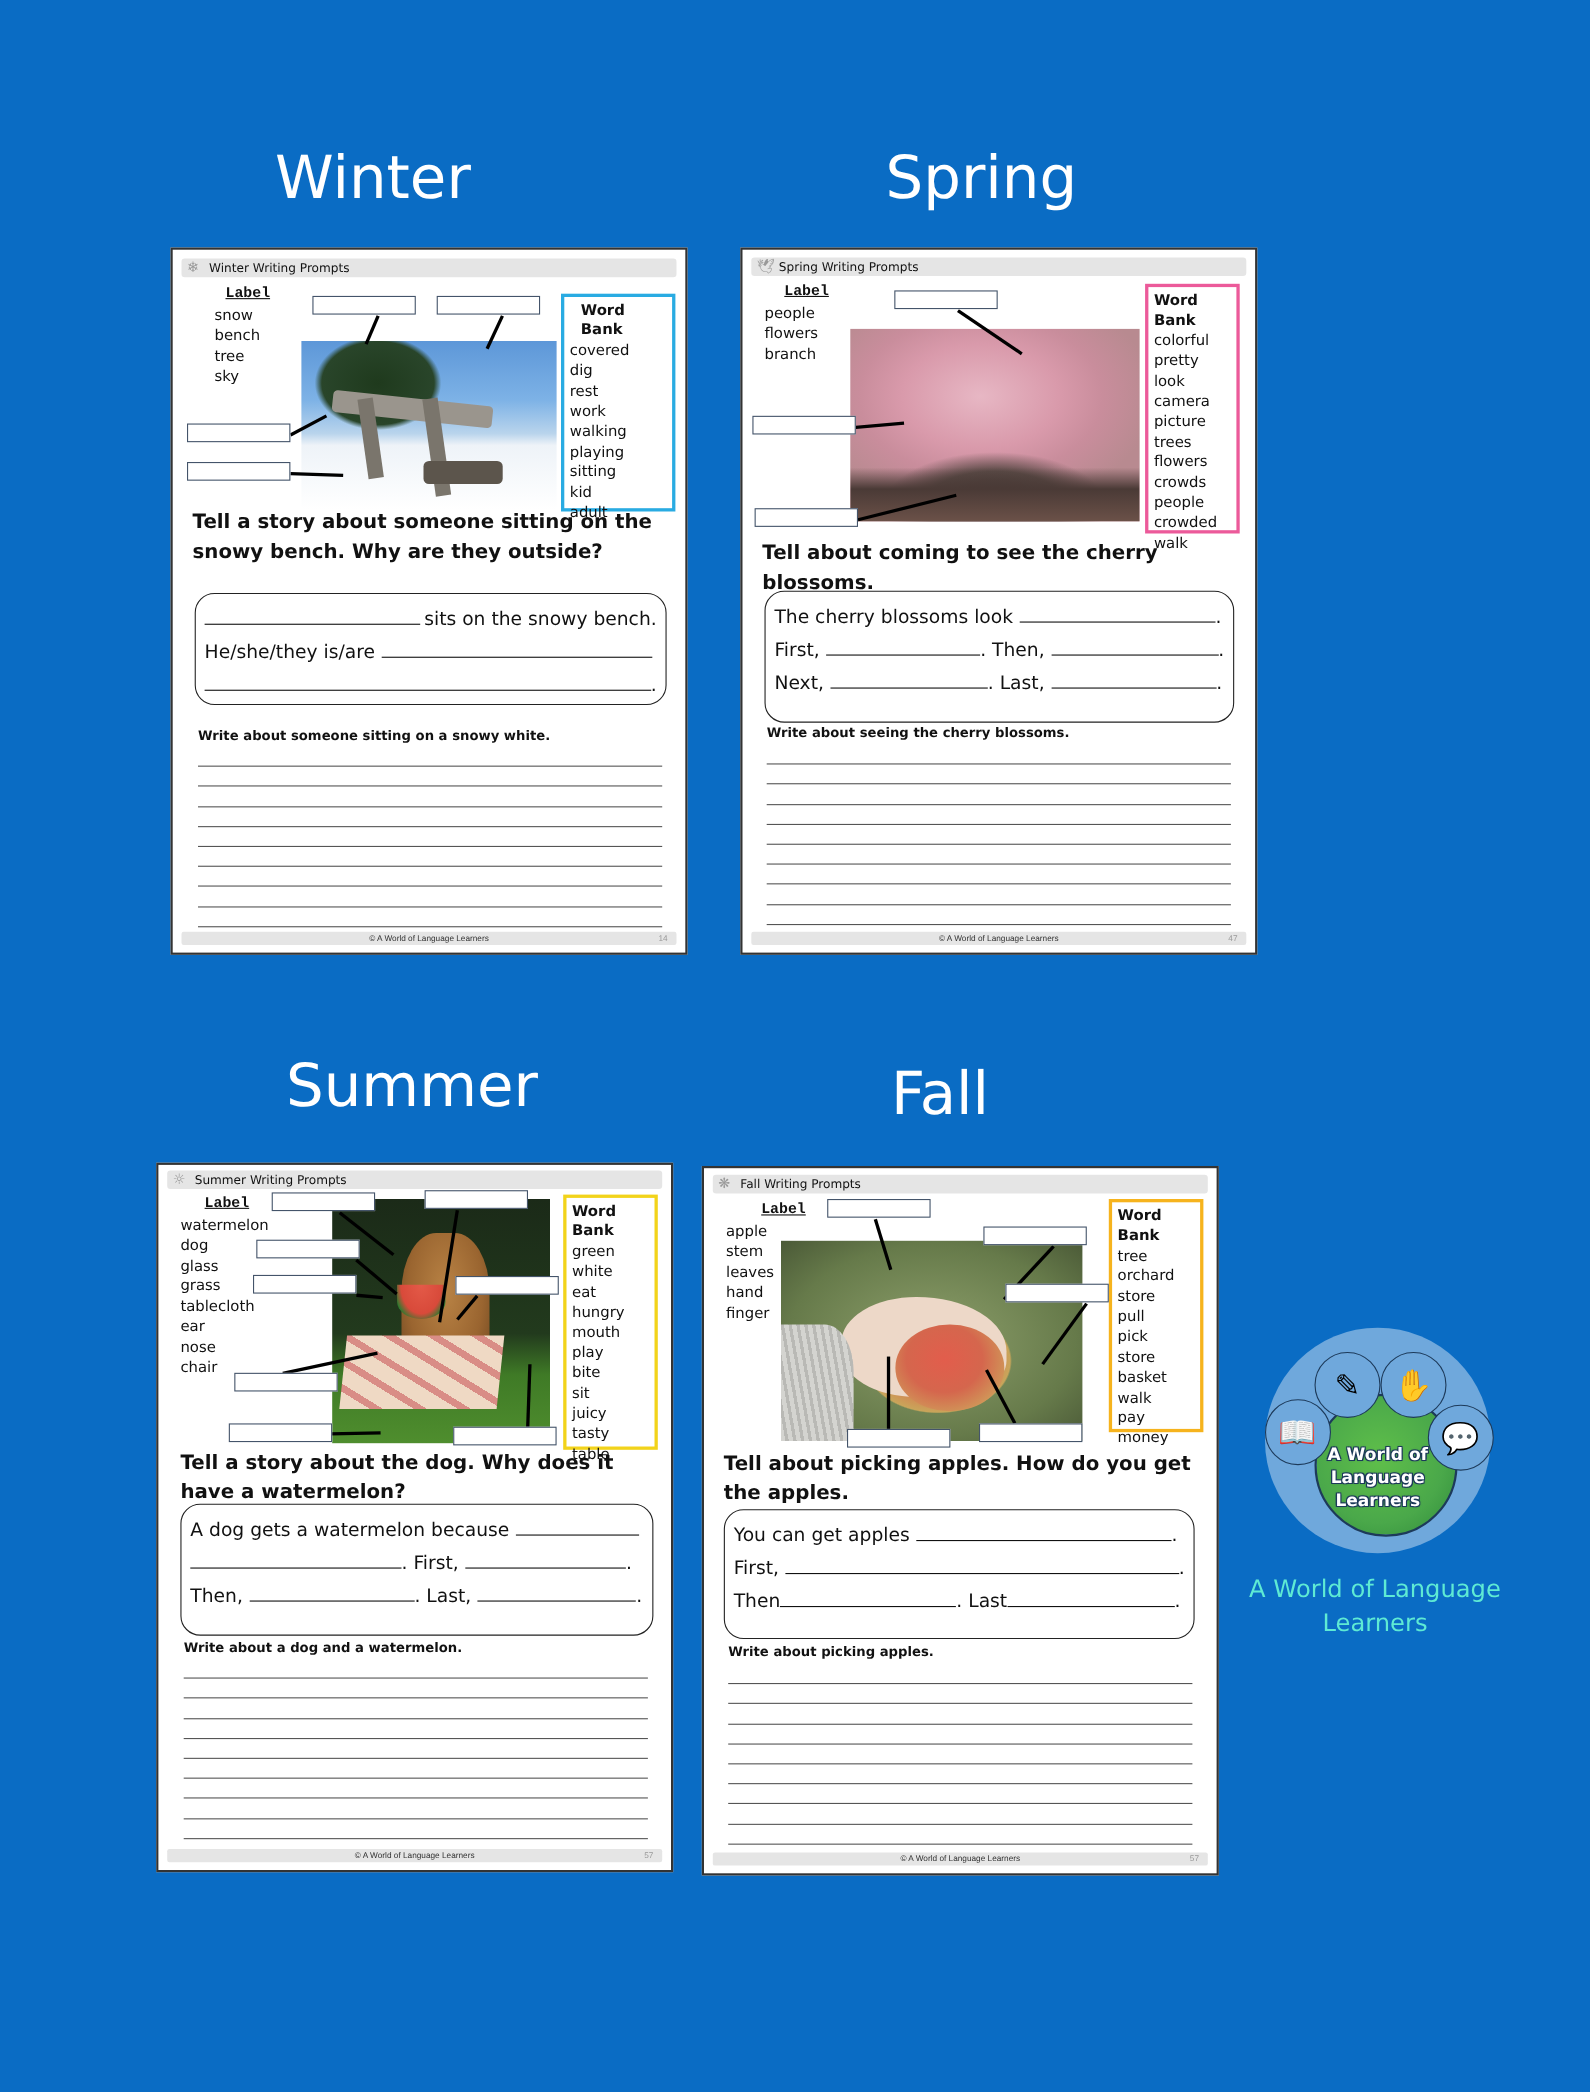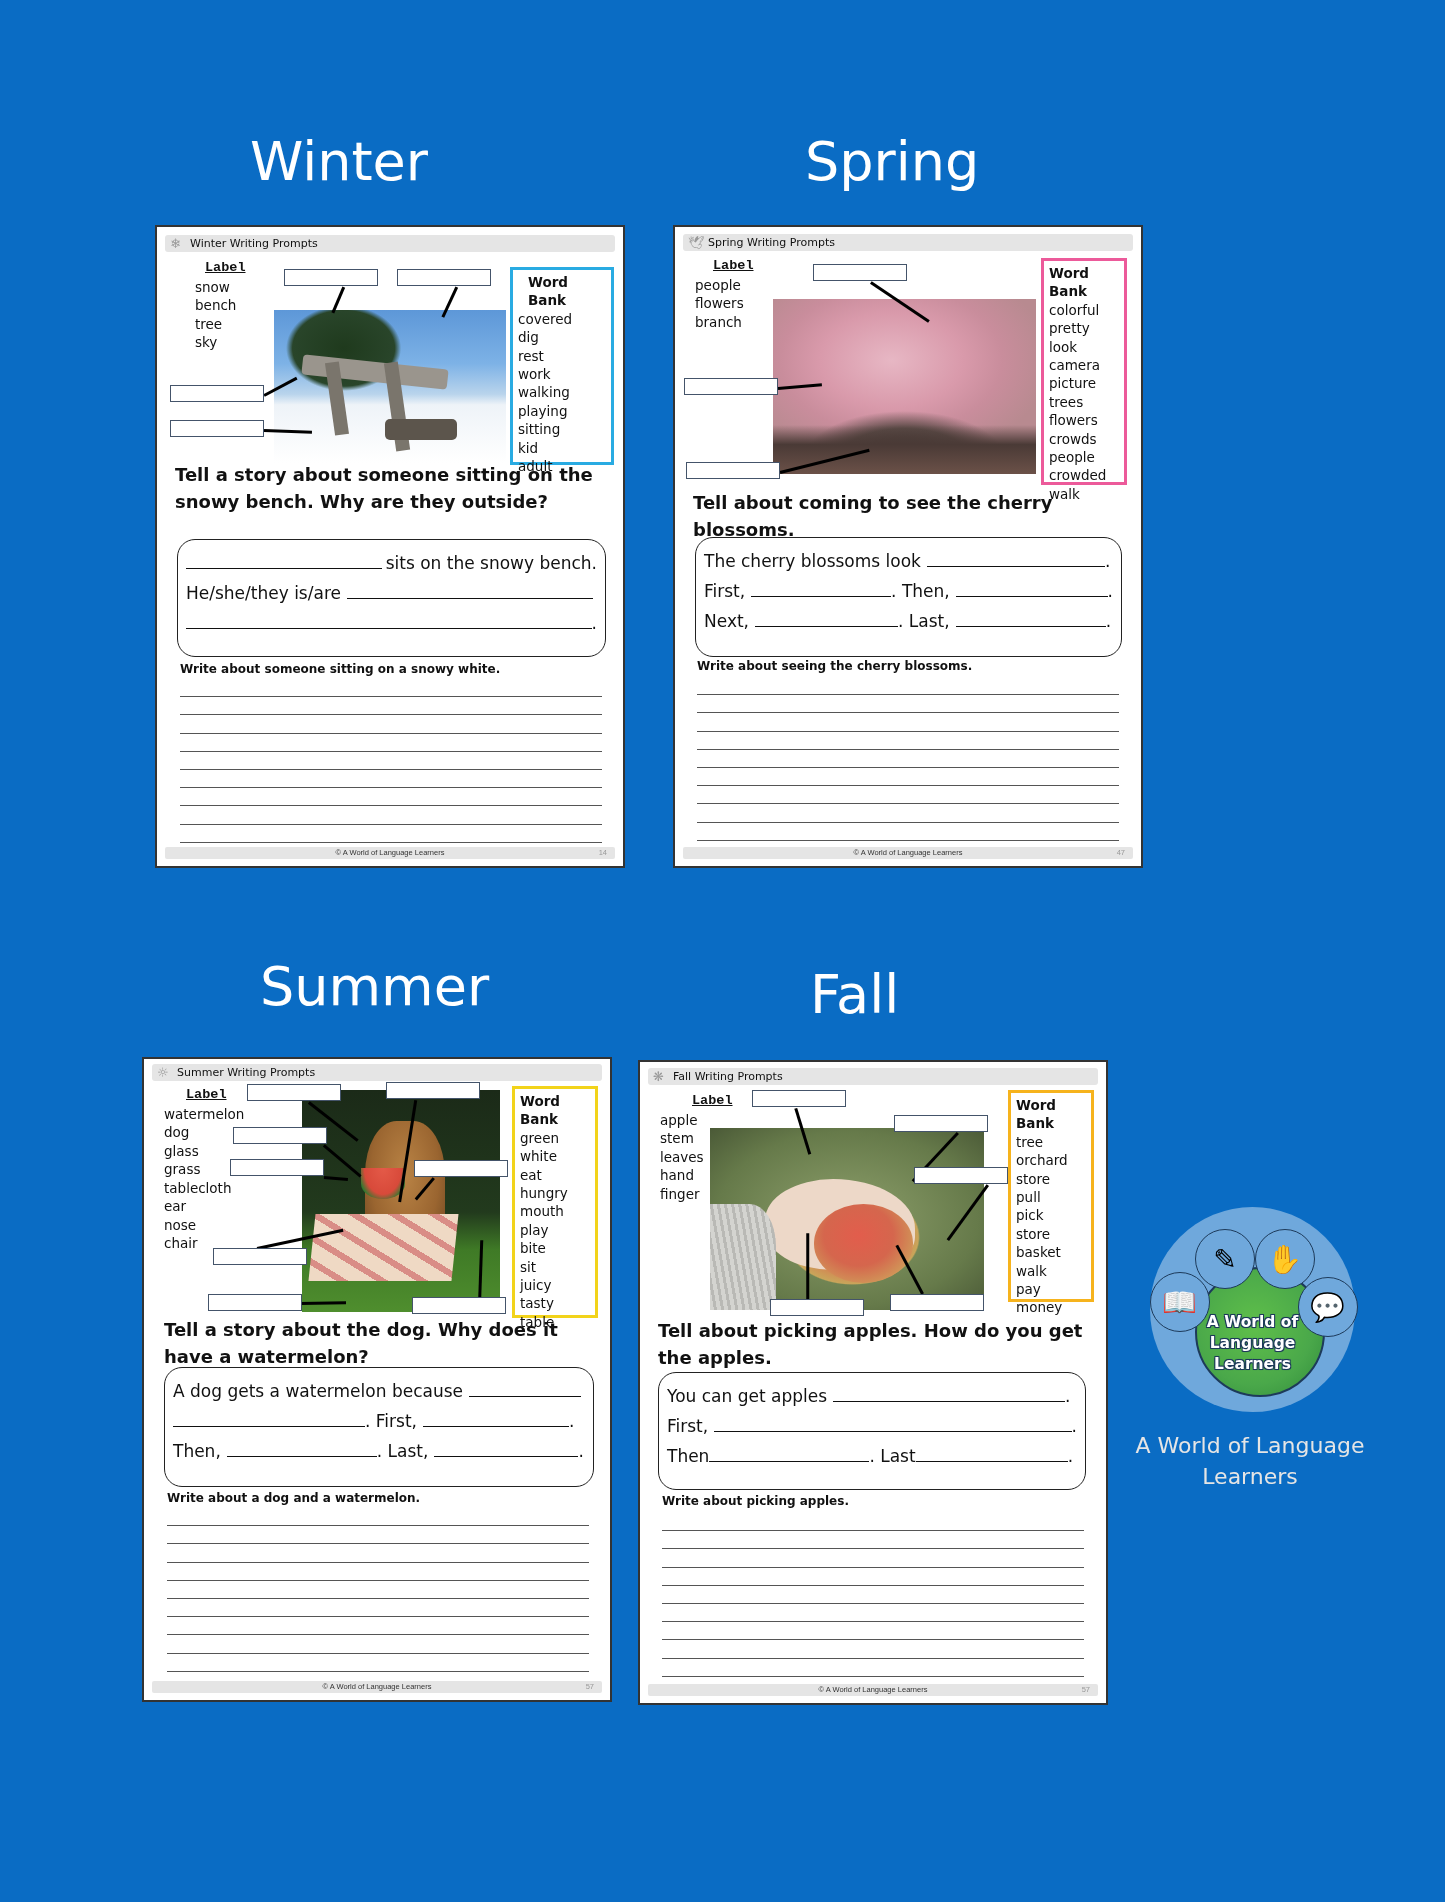--- a/index.html
+++ b/index.html
@@ -217,21 +217,21 @@
     font-size: 28px;
   }
   .logo-text {
     position: absolute; left: 40px; top: 105px; width: 125px;
     text-align: center; color: #ffffff; font-weight: bold;
     font-size: 15.5px; line-height: 21px;
     text-shadow: 0 0 2px #1d3a5a, 1px 1px 0 #1d3a5a, -1px -1px 0 #1d3a5a, 1px -1px 0 #1d3a5a, -1px 1px 0 #1d3a5a;
   }
   .brand-caption {
     position: absolute; left: 1120px; top: 1430px; width: 260px;
-    text-align: center; color: #e5e5e5;
+    text-align: center; color: #5eead4;
     font-size: 22px; line-height: 31px;
   }
 </style>
 </head>
 <body>
 
 <div class="season-title" style="left:250px; top:130px;">Winter</div>
 
 <div class="page" style="left:155px; top:225px; height:643px;">
   <div class="page-header">
@@ -271,21 +271,21 @@
     <div>work</div>
     <div>walking</div>
     <div>playing</div>
     <div>sitting</div>
     <div>kid</div>
     <div>adult</div>
   </div>
 
   <div class="prompt" style="left:18px; top:234px; width:430px;">Tell a story about someone sitting on the snowy bench. Why are they outside?</div>
 
-  <div class="frame-box" style="left:20px; top:312px; width:429px; height:118px;">
+  <div class="frame-box" style="left:20px; top:312px; width:429px; height:102px;">
     <div class="frame-line">
       <span class="blank" style="width:196px;"></span>
       <span style="margin-left:4px;">sits on the snowy bench.</span>
     </div>
     <div class="frame-line">
       <span style="margin-right:6px;">He/she/they is/are</span>
       <span class="blank" style="width:246px;"></span>
     </div>
     <div class="frame-line">
       <span class="blank" style="width:410px;"></span>

